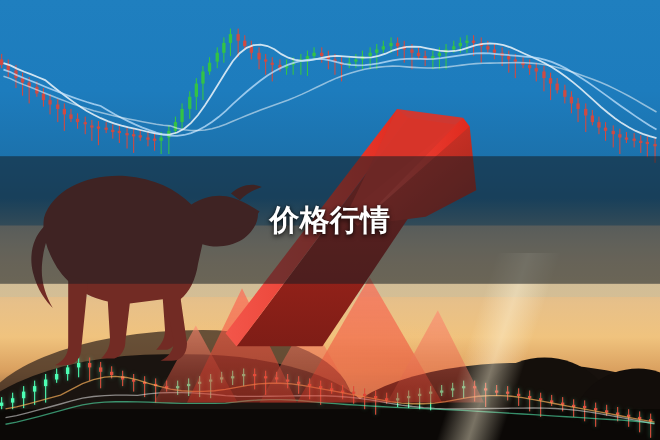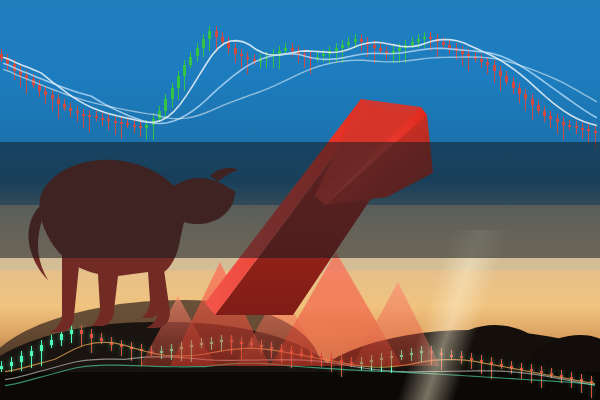--- a/index.html
+++ b/index.html
@@ -842,15 +842,16 @@
                  C20,150 16,138 16,126 C16,112 20,98 24,90 Z"></path>
       </g>
     </svg>
   </div>
 
   <div class="layer" id="ray"></div>
 
   <div class="layer" id="band"></div>
 
   <div id="headline">
+    <span class="line">价格行情</span>
   </div>
 
 </div>
 
 </body></html>

